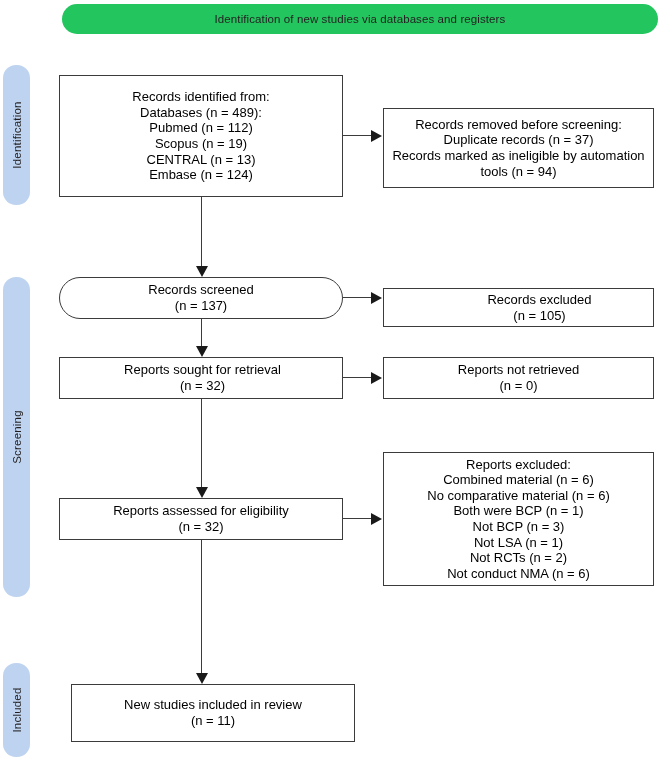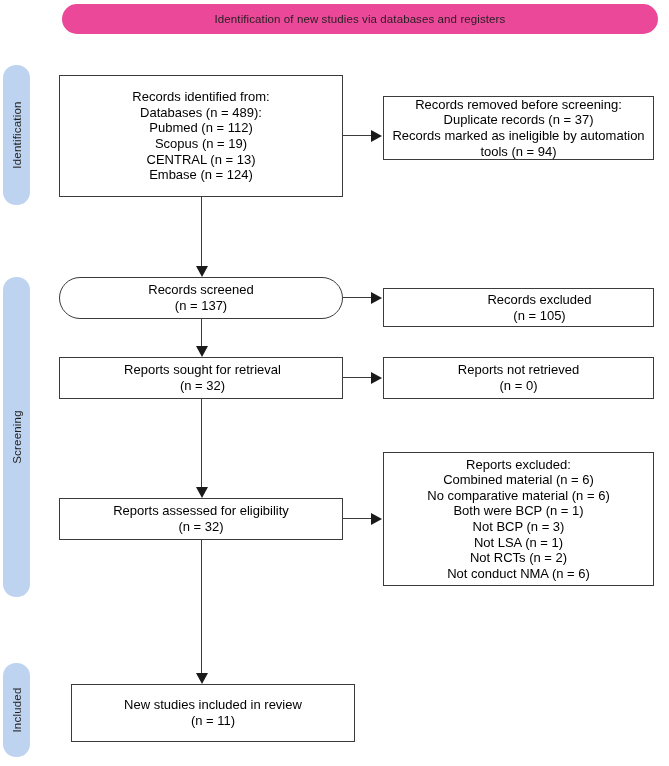--- a/index.html
+++ b/index.html
@@ -23,21 +23,21 @@
     height: 766px;
   }
 
   
   .banner {
     position: absolute;
     left: 62px;
     top: 4px;
     width: 596px;
     height: 30px;
-    background: #ec4899;
+    background: #22c55e;
     border-radius: 15px;
     display: flex;
     align-items: center;
     justify-content: center;
     box-sizing: border-box;
   }
   .banner-label {
     font-size: 11.5px;
     color: #231f20;
     letter-spacing: 0.1px;
@@ -88,21 +88,21 @@
   }
 
   
   #box-identified   { left: 59px;  top: 75px;  width: 284px; height: 122px; }
   #box-screened     { left: 59px;  top: 277px; width: 284px; height: 42px; border-radius: 21px;  }
   #box-sought       { left: 59px;  top: 357px; width: 284px; height: 42px; padding-left: 9px;  }
   #box-assessed     { left: 59px;  top: 498px; width: 284px; height: 42px;  }
   #box-included     { left: 71px;  top: 684px; width: 284px; height: 58px;  }
 
   
-  #box-removed      { left: 383px; top: 96px; width: 271px; height: 64px;  }
+  #box-removed      { left: 383px; top: 108px; width: 271px; height: 80px;  }
   #box-excluded     { left: 383px; top: 288px; width: 271px; height: 39px; padding-left: 48px;  }
   #box-notretrieved { left: 383px; top: 357px; width: 271px; height: 42px;  }
   #box-repexcluded  { left: 383px; top: 452px; width: 271px; height: 134px; }
 
   
   .conn-v,
   .conn-h {
     position: absolute;
     background: #3b3b3b;
   }

